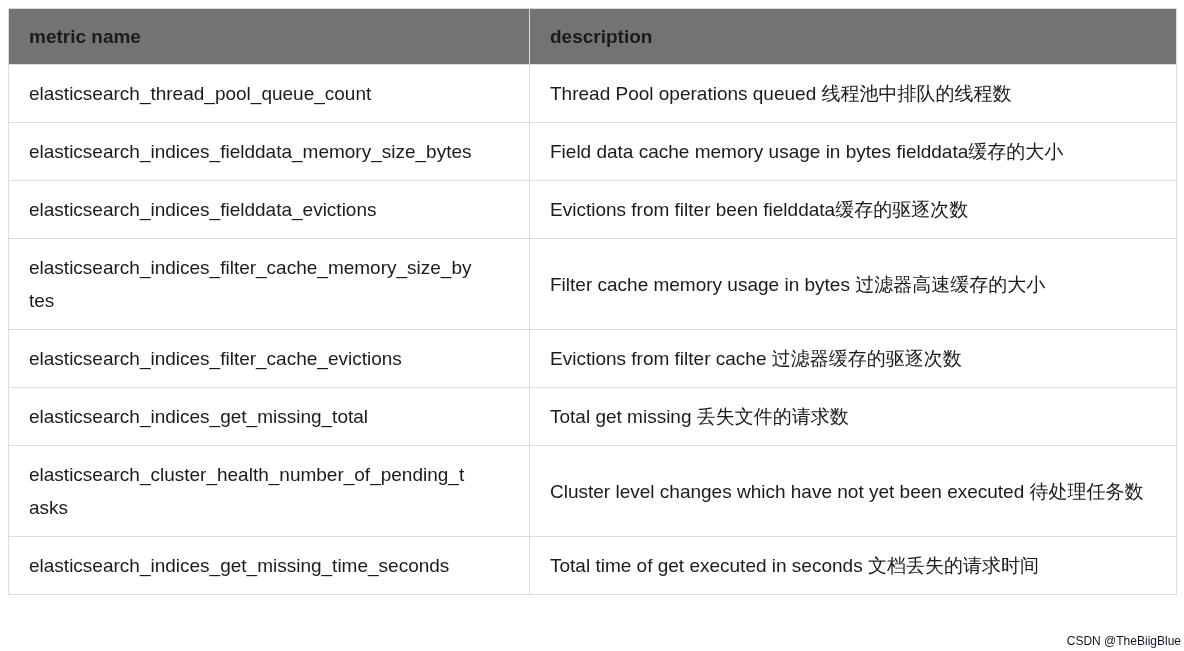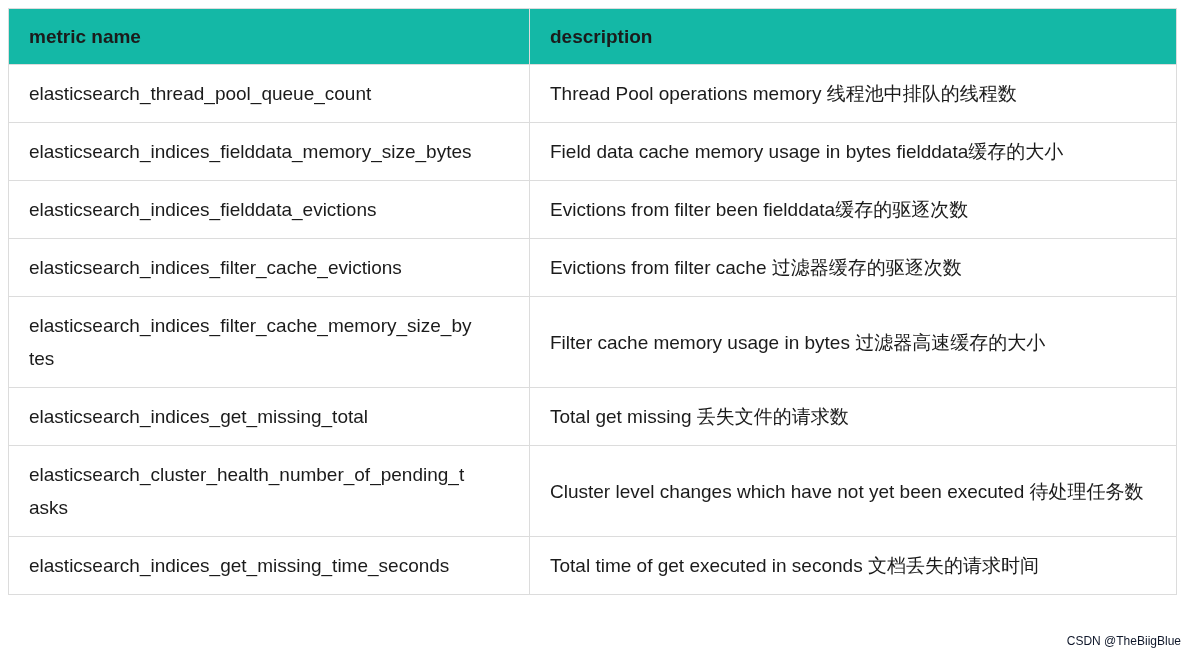--- a/index.html
+++ b/index.html
@@ -34,21 +34,21 @@
   .metrics-table td {
     border: 1px solid #dcdcdc;
     font-size: 19px;
     line-height: 33px;
     color: #1b1b1b;
     text-align: left;
     vertical-align: middle;
     font-weight: 400;
   }
   .metrics-table th {
-    background: #14b8a6;
+    background: #737373;
     font-weight: 700;
     padding: 11px 8px 11px 20px;
   }
   td.metric-cell {
     padding: 12px 56px 12px 20px;
     word-break: break-all;
     overflow-wrap: anywhere;
   }
   td.desc-cell {
     padding: 12px 27px 12px 20px;
@@ -77,42 +77,42 @@
       </colgroup>
       <thead>
         <tr>
           <th>metric name</th>
           <th>description</th>
         </tr>
       </thead>
       <tbody>
   <tr>
     <td class="metric-cell">elasticsearch_thread_pool_queue_count</td>
-    <td class="desc-cell">Thread Pool operations memory 线程池中排队的线程数</td>
+    <td class="desc-cell">Thread Pool operations queued 线程池中排队的线程数</td>
   </tr>
 
 
   <tr>
     <td class="metric-cell">elasticsearch_indices_fielddata_memory_size_bytes</td>
     <td class="desc-cell">Field data cache memory usage in bytes fielddata缓存的大小</td>
   </tr>
 
   <tr>
     <td class="metric-cell">elasticsearch_indices_fielddata_evictions</td>
     <td class="desc-cell">Evictions from filter been fielddata缓存的驱逐次数</td>
   </tr>
 
   <tr>
-    <td class="metric-cell">elasticsearch_indices_filter_cache_evictions</td>
-    <td class="desc-cell">Evictions from filter cache 过滤器缓存的驱逐次数</td>
+    <td class="metric-cell">elasticsearch_indices_filter_cache_memory_size_bytes</td>
+    <td class="desc-cell">Filter cache memory usage in bytes 过滤器高速缓存的大小</td>
   </tr>
 
   <tr>
-    <td class="metric-cell">elasticsearch_indices_filter_cache_memory_size_bytes</td>
-    <td class="desc-cell">Filter cache memory usage in bytes 过滤器高速缓存的大小</td>
+    <td class="metric-cell">elasticsearch_indices_filter_cache_evictions</td>
+    <td class="desc-cell">Evictions from filter cache 过滤器缓存的驱逐次数</td>
   </tr>
 
   <tr>
     <td class="metric-cell">elasticsearch_indices_get_missing_total</td>
     <td class="desc-cell">Total get missing 丢失文件的请求数</td>
   </tr>
 
   <tr>
     <td class="metric-cell">elasticsearch_cluster_health_number_of_pending_tasks</td>
     <td class="desc-cell">Cluster level changes which have not yet been executed 待处理任务数</td>

